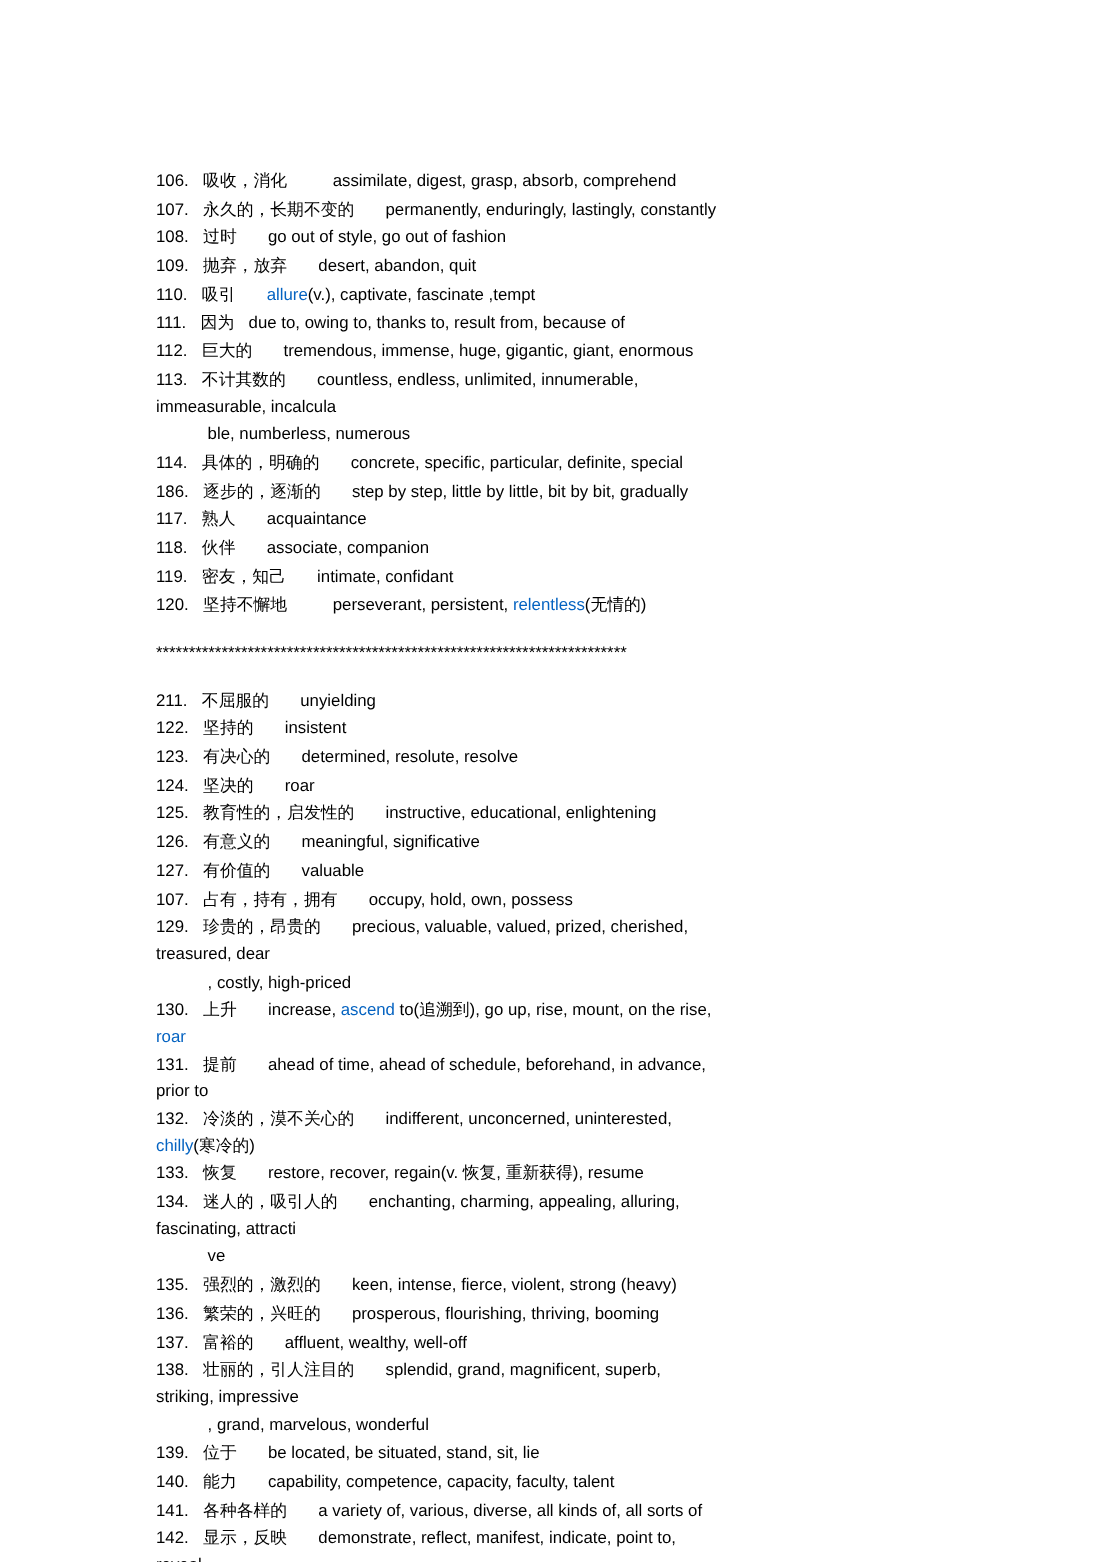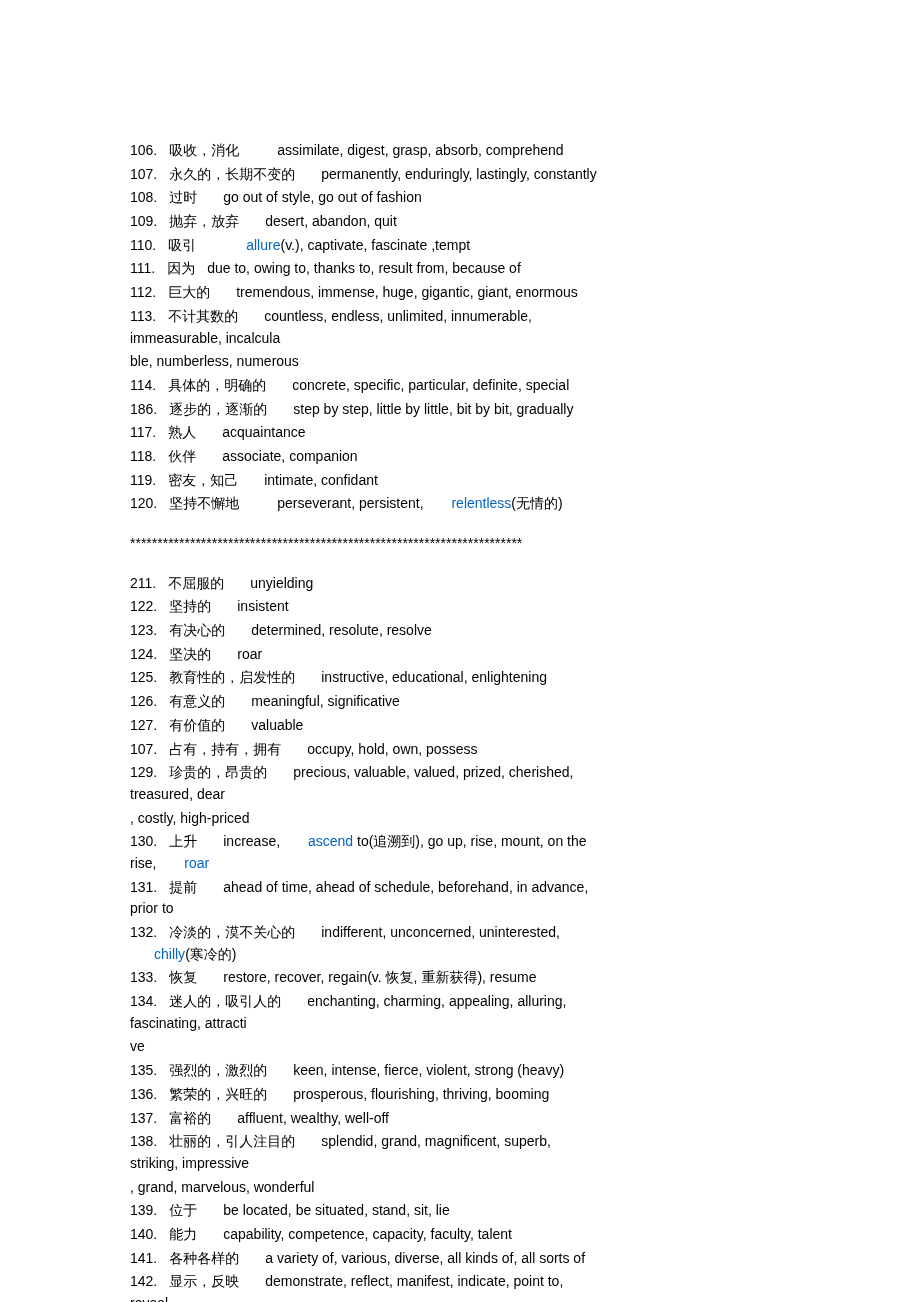--- a/index.html
+++ b/index.html
@@ -26,28 +26,29 @@
   }
   .cn {
     display: inline;
   }
   .en {
     display: inline;
   }
   .gap-sm { display:inline-block; width: 12px; }
   .gap-md { display:inline-block; width: 26px; }
   .gap-lg { display:inline-block; width: 38px; }
-  .blue { color: #0563C1; margin-left: 24px; }
+  .blue { color: #0563C1; }
   .divider {
     margin: 18px 0 18px 0;
     letter-spacing: 0px;
     word-break: break-all;
   }
   .cont {
     margin-bottom: 2px;
+    margin-left: 43px;
   }
 </style>
 </head>
 <body>
 
 <div class="page">
   <div id="container">
       <div class="entry"><span class="num">106.</span><span class="gap-sm"></span><span class="cn">吸收，消化</span><span class="gap-lg"></span><span class="en">assimilate, digest, grasp, absorb, comprehend</span></div>
       <div class="entry"><span class="num">107.</span><span class="gap-sm"></span><span class="cn">永久的，长期不变的</span><span class="gap-md"></span><span class="en">permanently, enduringly, lastingly, constantly</span></div>
       <div class="entry"><span class="num">108.</span><span class="gap-sm"></span><span class="cn">过时</span><span class="gap-md"></span><span class="en">go out of style, go out of fashion</span></div>

